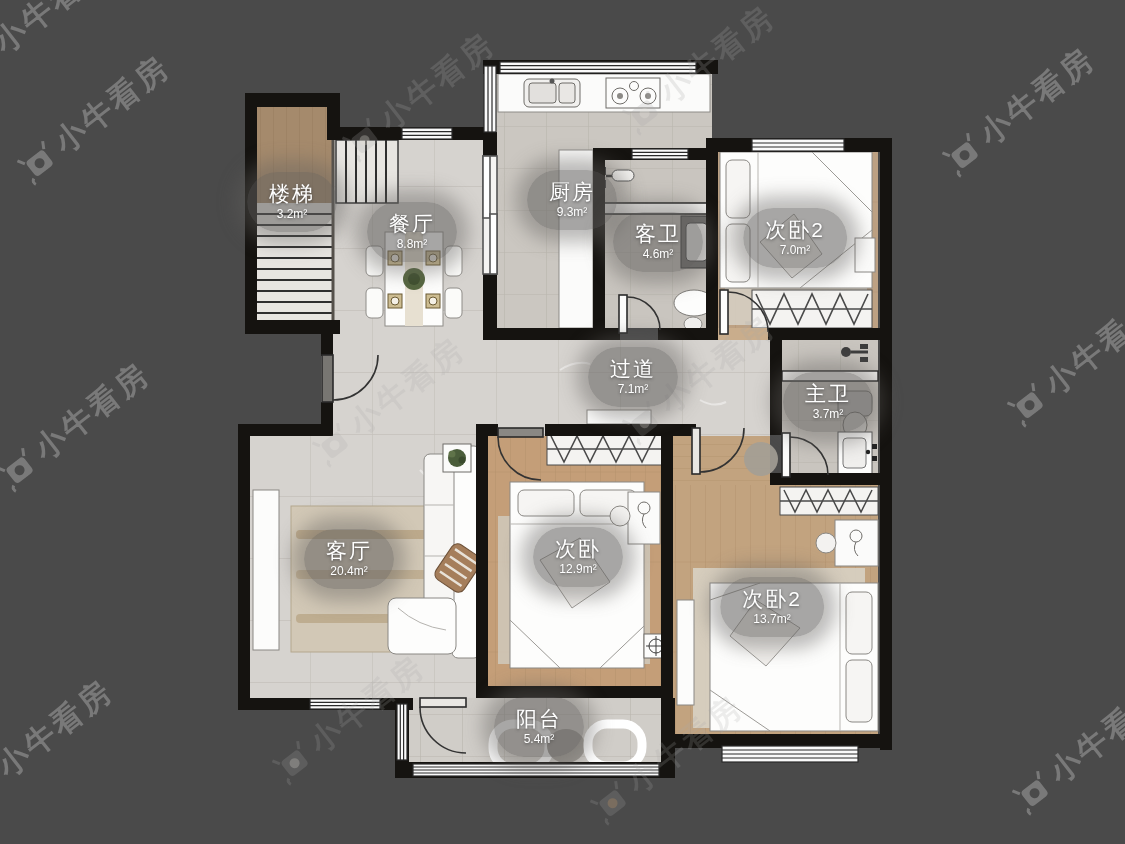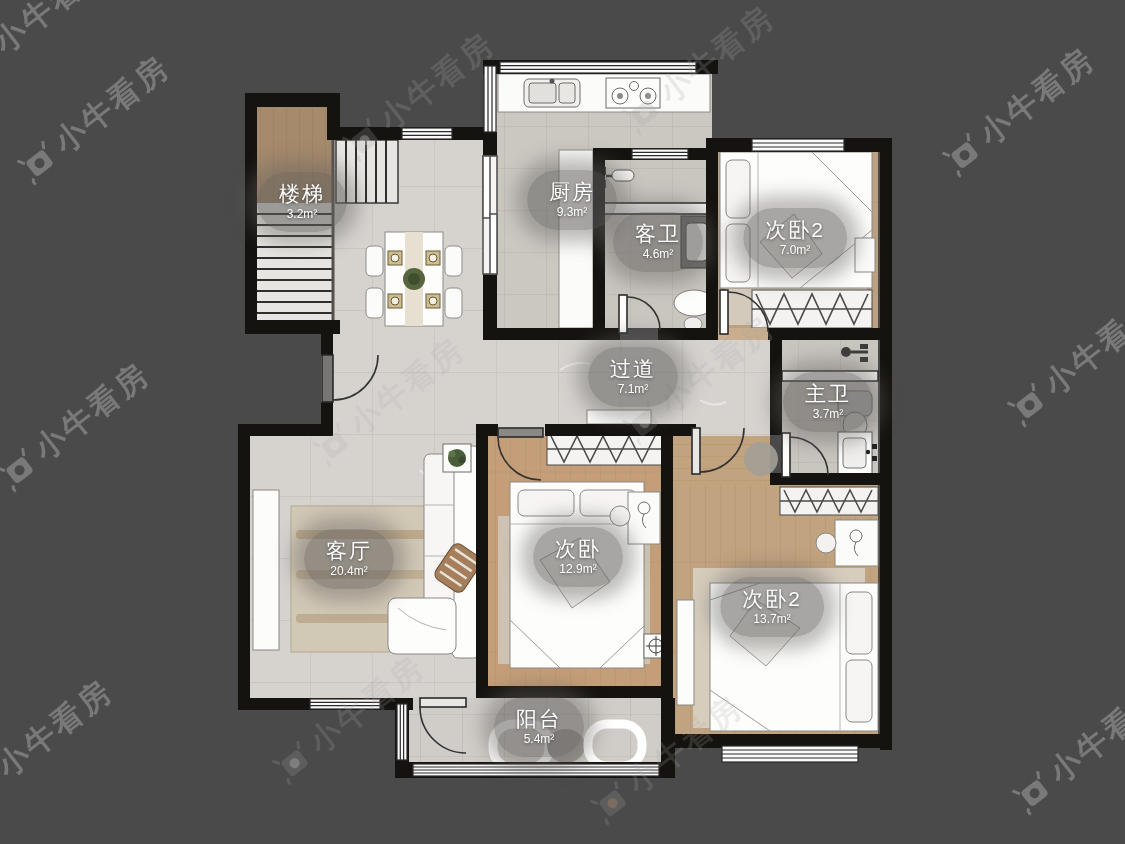--- a/index.html
+++ b/index.html
@@ -540,23 +540,27 @@
       <svg width="36" height="34" viewBox="0 0 36 34">
           <path d="M6 10 L2 3 M30 10 L34 3 M4 27 q-4 2 -2 6" stroke="currentColor" stroke-width="3" fill="none"></path>
           <rect x="7" y="9" width="22" height="19" rx="4" fill="currentColor"></rect>
           <circle cx="18" cy="18.5" r="5" fill="#4a4a4a"></circle>
         </svg>
       <span>小牛看房</span>
     </div>
   </div>
 
   <div class="label-layer">
-    <div class="room-label" style="left:302px;top:202px">
+    <div class="room-label" style="left:292px;top:202px">
       <span class="name">楼梯</span>
       <span class="area">3.2m²</span>
+    </div>
+    <div class="room-label" style="left:412px;top:232px">
+      <span class="name">餐厅</span>
+      <span class="area">8.8m²</span>
     </div>
     <div class="room-label" style="left:572px;top:200px">
       <span class="name">厨房</span>
       <span class="area">9.3m²</span>
     </div>
     <div class="room-label" style="left:658px;top:242px">
       <span class="name">客卫</span>
       <span class="area">4.6m²</span>
     </div>
     <div class="room-label" style="left:795px;top:238px">

